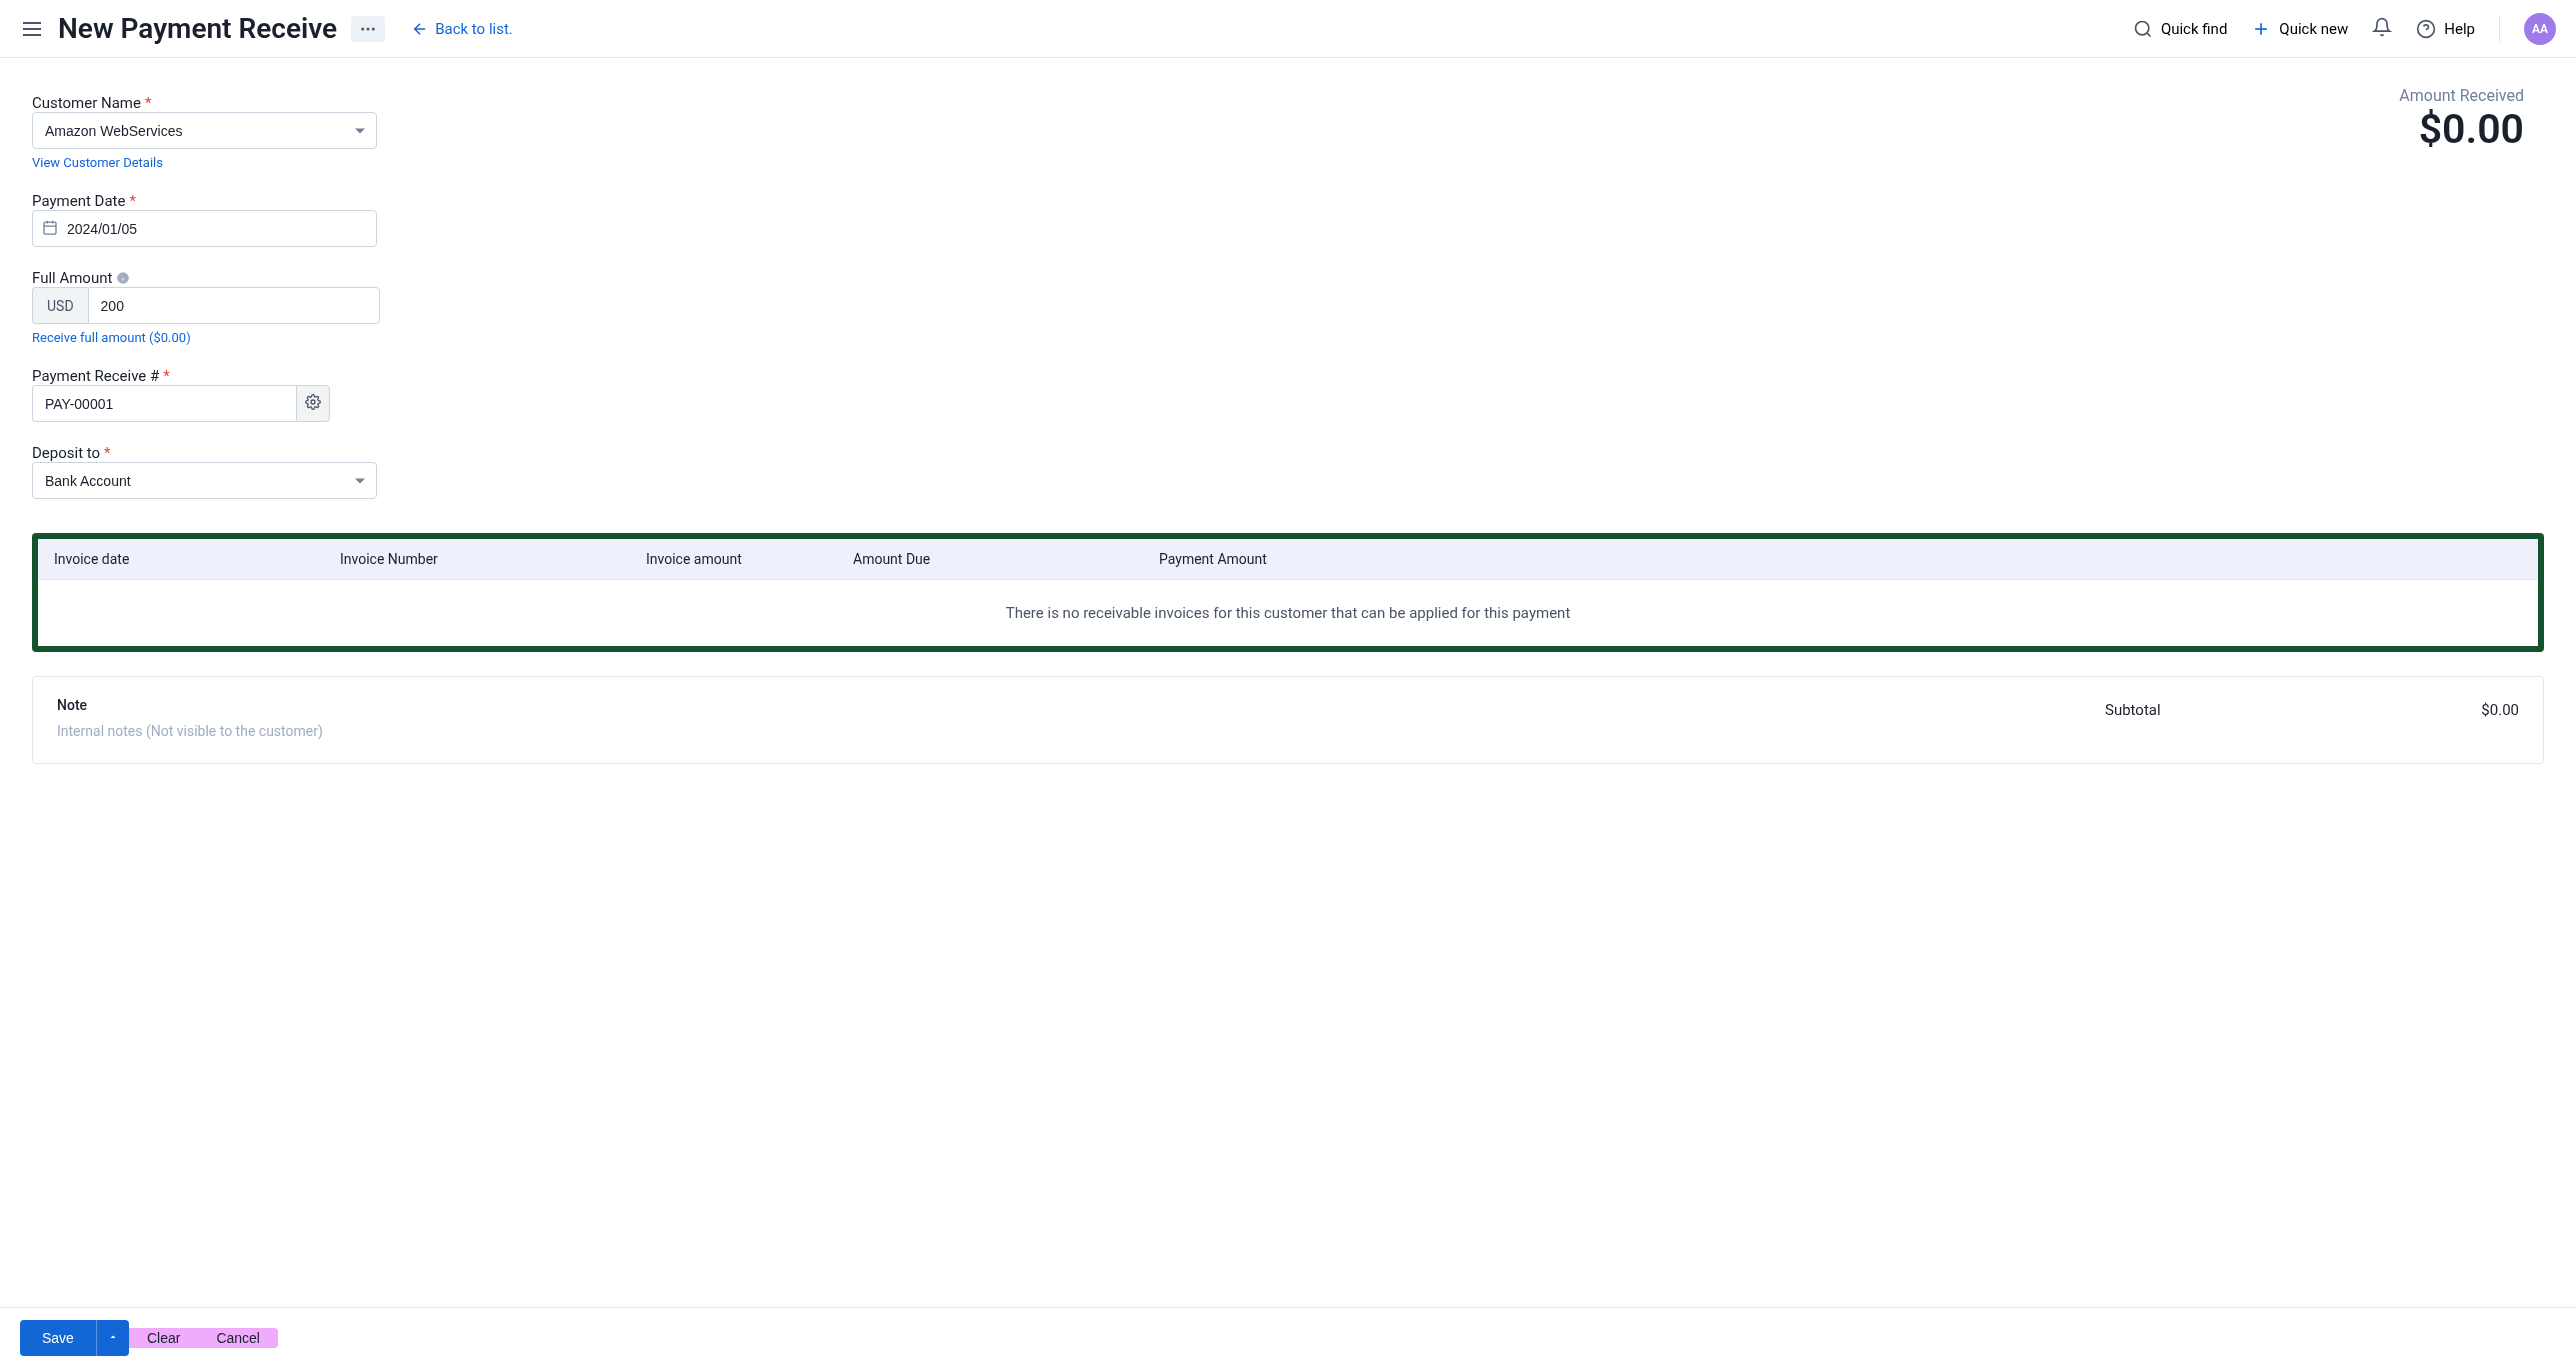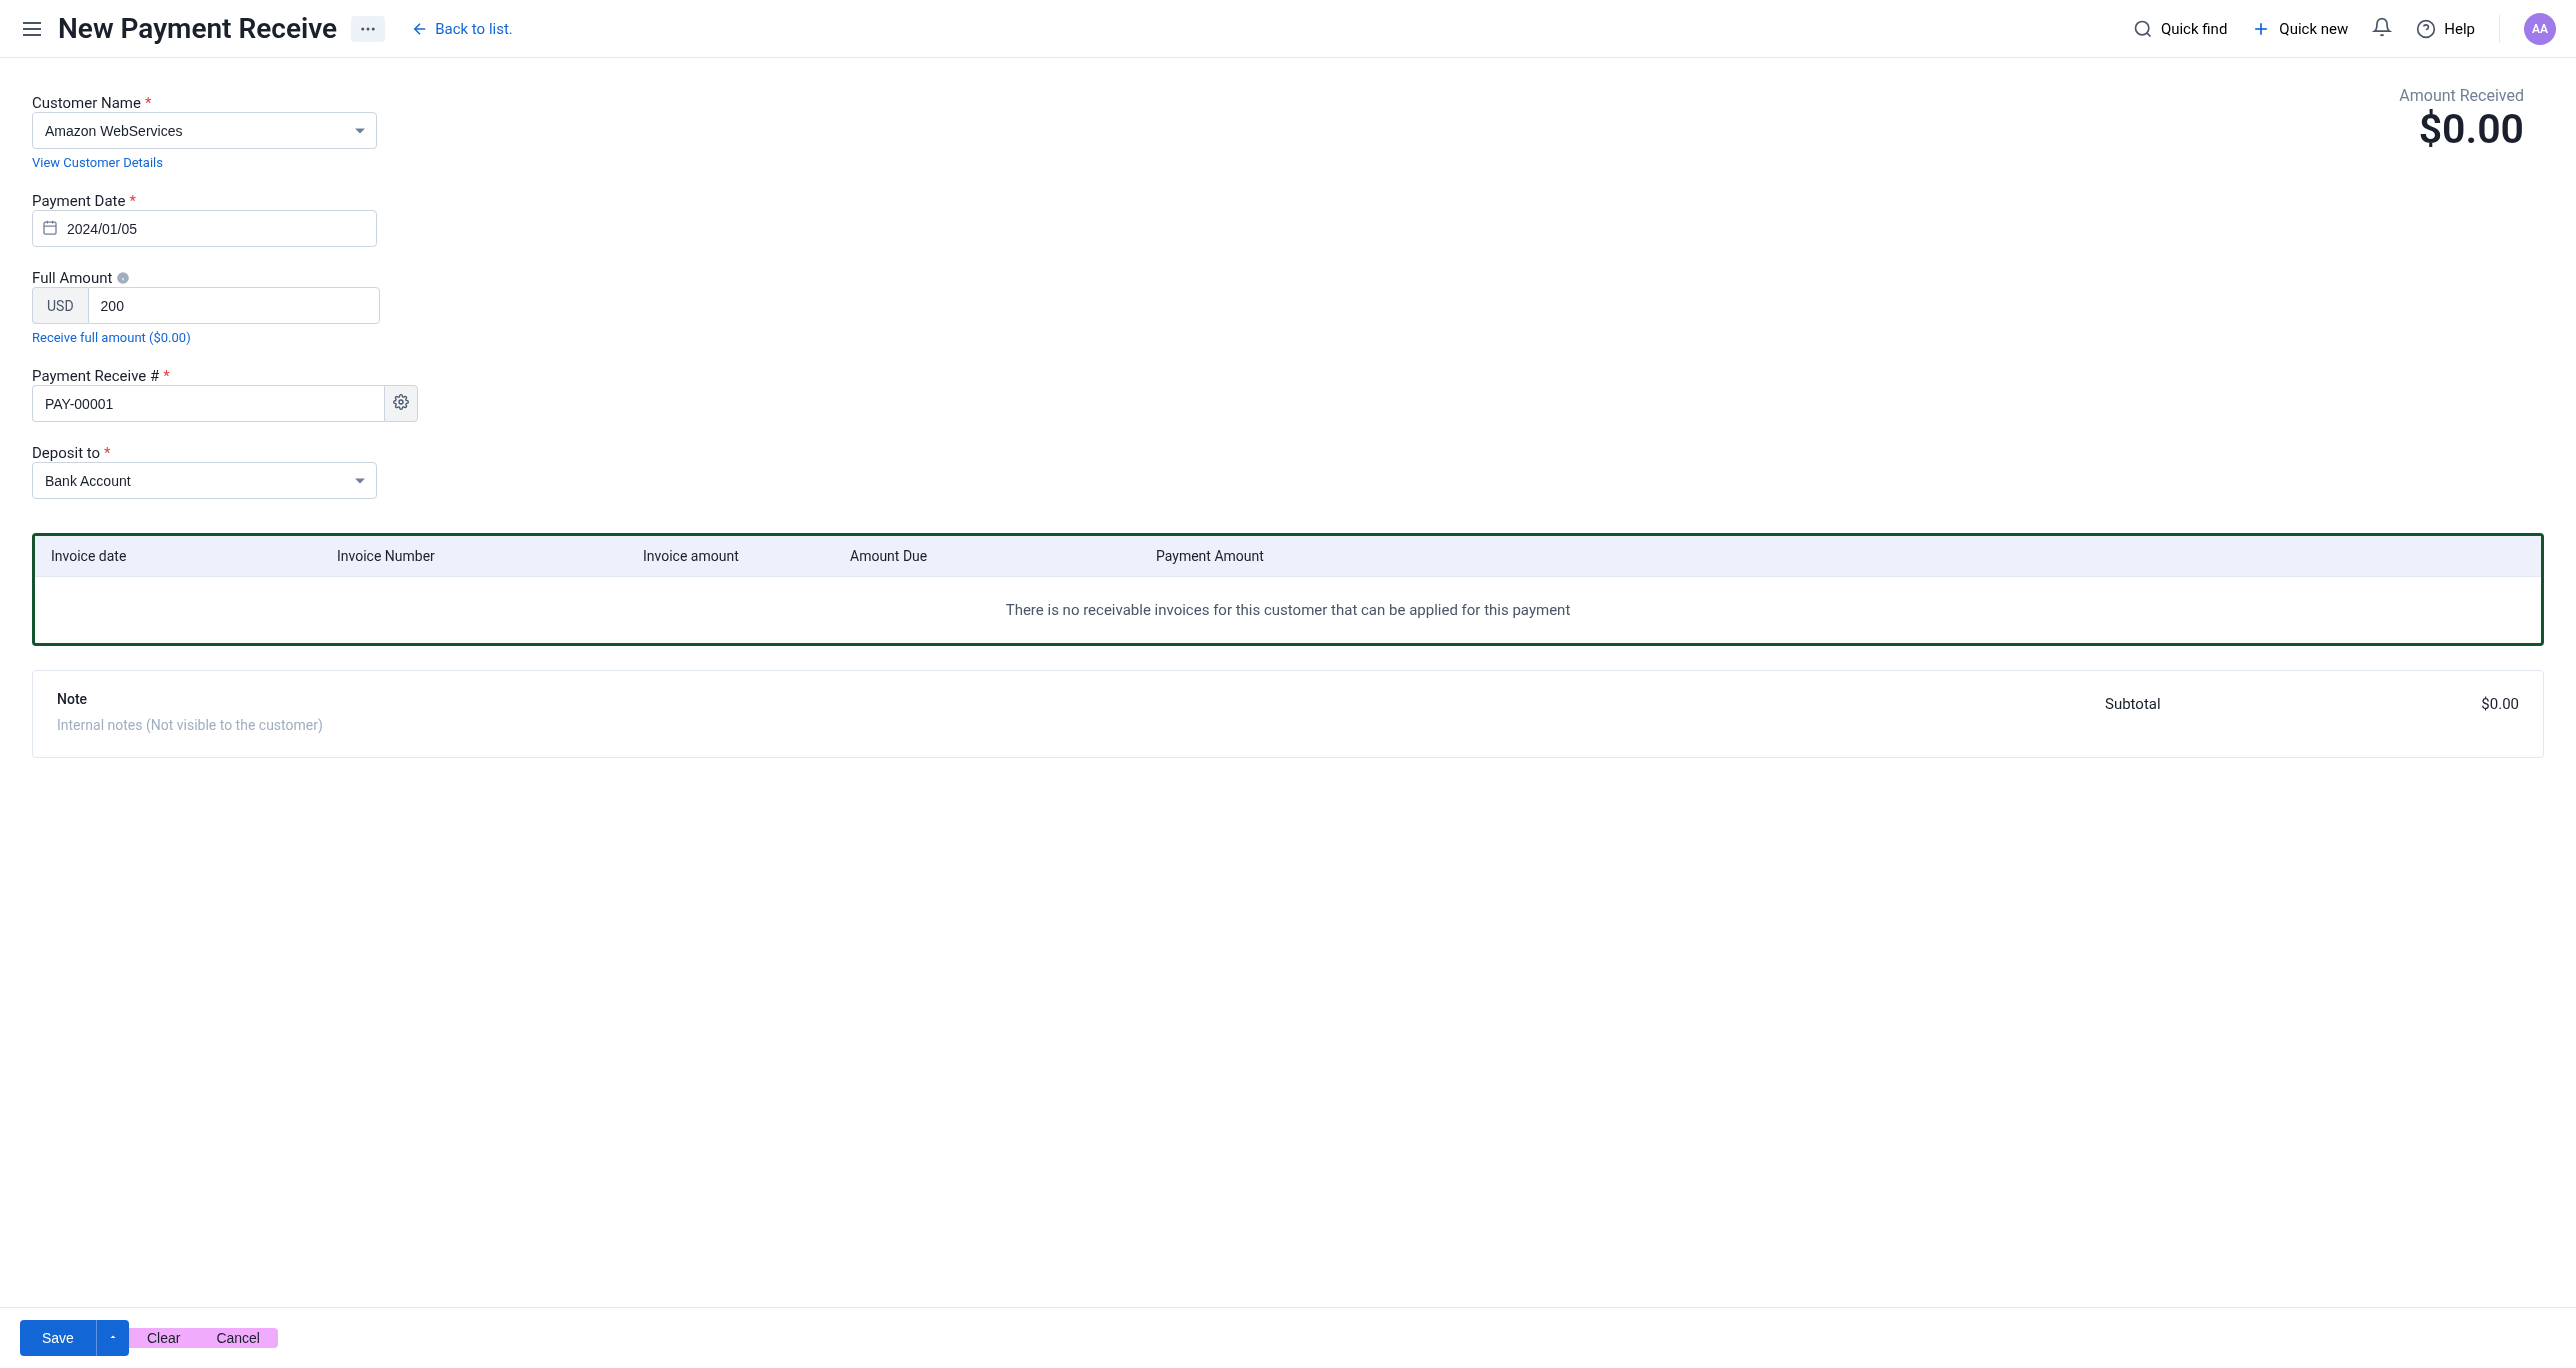--- a/index.html
+++ b/index.html
@@ -191,21 +191,21 @@
       color: #4a5568;
     }
     .amount-wrap .text-input {
       border-radius: 0 4px 4px 0;
       width: 292px;
     }
     .num-gear-wrap {
       display: flex;
     }
     .num-gear-wrap .text-input {
-      width: 352px;
+      width: 264px;
       border-radius: 4px 0 0 4px;
       border-right: none;
     }
     .gear-btn {
       width: 34px;
       height: 37px;
       border: 1px solid #cbd5e0;
       border-radius: 0 4px 4px 0;
       background: #f1f3f5;
       cursor: pointer;
@@ -225,21 +225,21 @@
     .amount-received-value {
       font-size: 41px;
       font-weight: 600;
       color: #1a202c;
     }
     .table-section {
       padding: 0 32px;
       margin-top: 20px;
     }
     .invoice-table {
-      border: 3px solid #14532d;
+      border: 6px solid #14532d;
       border-radius: 4px;
       overflow: hidden;
     }
     .invoice-table-header {
       display: flex;
       background: #eef0fc;
       border-bottom: 1px solid #e2e8f0;
       padding: 12px 16px;
       font-size: 14px;
       color: #1a202c;

